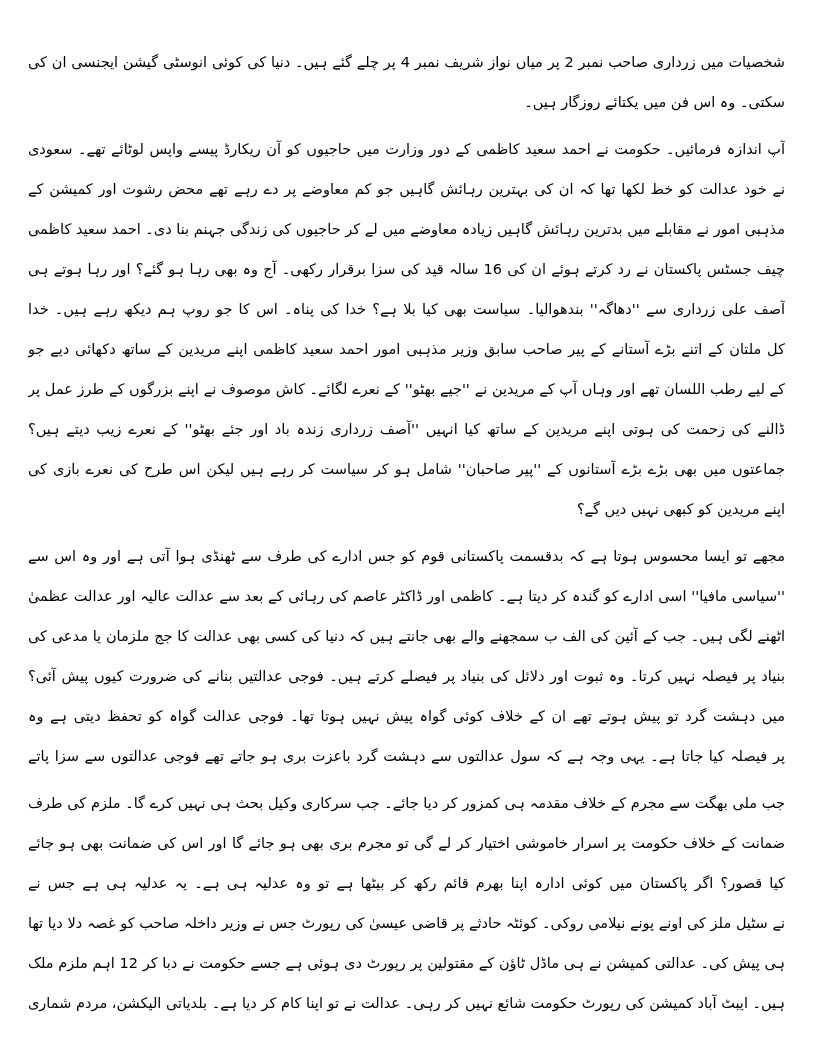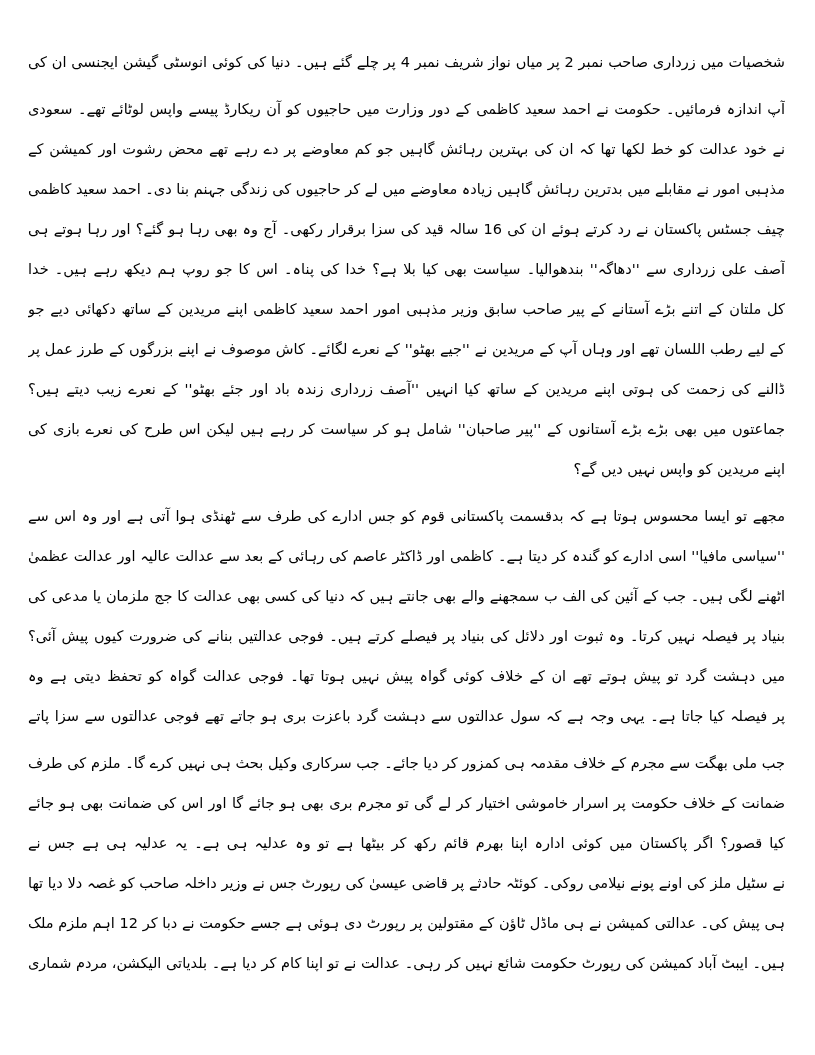--- a/index.html
+++ b/index.html
@@ -42,32 +42,33 @@
     text-align-last: right;
   }
 </style>
 </head>
 <body>
 
 <div class="page">
   <div class="article" id="article">
       <div class="paragraph">
         <div class="line">شخصیات میں زرداری صاحب نمبر 2 پر میاں نواز شریف نمبر 4 پر چلے گئے ہیں۔ دنیا کی کوئی انوسٹی گیشن ایجنسی ان کی دولت کا صحیح اندازہ نہیں لگا</div>
+        <div class="line last">سکتی۔ وہ اس فن میں یکتائے روزگار ہیں۔</div>
       </div>
       <div class="paragraph">
         <div class="line">آپ اندازہ فرمائیں۔ حکومت نے احمد سعید کاظمی کے دور وزارت میں حاجیوں کو آن ریکارڈ پیسے واپس لوٹائے تھے۔ سعودی عرب کے شہزادے</div>
         <div class="line">نے خود عدالت کو خط لکھا تھا کہ ان کی بہترین رہائش گاہیں جو کم معاوضے پر دے رہے تھے محض رشوت اور کمیشن کے چکر میں پاکستان کی وزارت</div>
         <div class="line">مذہبی امور نے مقابلے میں بدترین رہائش گاہیں زیادہ معاوضے میں لے کر حاجیوں کی زندگی جہنم بنا دی۔ احمد سعید کاظمی صاحب کی اپیل کو سابق</div>
         <div class="line">چیف جسٹس پاکستان نے رد کرتے ہوئے ان کی 16 سالہ قید کی سزا برقرار رکھی۔ آج وہ بھی رہا ہو گئے؟ اور رہا ہوتے ہی اپنے سیاسی گورو</div>
         <div class="line">آصف علی زرداری سے ''دھاگہ'' بندھوالیا۔ سیاست بھی کیا بلا ہے؟ خدا کی پناہ۔ اس کا جو روپ ہم دیکھ رہے ہیں۔ خدا کسی دشمن کو نہ دکھائے۔</div>
         <div class="line">کل ملتان کے اتنے بڑے آستانے کے پیر صاحب سابق وزیر مذہبی امور احمد سعید کاظمی اپنے مریدین کے ساتھ دکھائی دیے جو صدر زرداری</div>
         <div class="line">کے لیے رطب اللسان تھے اور وہاں آپ کے مریدین نے ''جیے بھٹو'' کے نعرے لگائے۔ کاش موصوف نے اپنے بزرگوں کے طرز عمل پر نگاہ</div>
         <div class="line">ڈالنے کی زحمت کی ہوتی اپنے مریدین کے ساتھ کیا انہیں ''آصف زرداری زندہ باد اور جئے بھٹو'' کے نعرے زیب دیتے ہیں؟ دوسری سیاسی</div>
         <div class="line">جماعتوں میں بھی بڑے بڑے آستانوں کے ''پیر صاحبان'' شامل ہو کر سیاست کر رہے ہیں لیکن اس طرح کی نعرے بازی کی اجازت شاید وہ</div>
-        <div class="line last">اپنے مریدین کو واپس نہیں دیں گے؟</div>
+        <div class="line last">اپنے مریدین کو کبھی نہیں دیں گے؟</div>
       </div>
       <div class="paragraph">
         <div class="line">مجھے تو ایسا محسوس ہوتا ہے کہ بدقسمت پاکستانی قوم کو جس ادارے کی طرف سے ٹھنڈی ہوا آتی ہے اور وہ اس سے توقعات وابستہ کرتے ہیں</div>
         <div class="line">''سیاسی مافیا'' اسی ادارے کو گندہ کر دیتا ہے۔ کاظمی اور ڈاکٹر عاصم کی رہائی کے بعد سے عدالت عالیہ اور عدالت عظمیٰ کے جج صاحبان پر انگلیاں</div>
         <div class="line">اٹھنے لگی ہیں۔ جب کے آئین کی الف ب سمجھنے والے بھی جانتے ہیں کہ دنیا کی کسی بھی عدالت کا جج ملزمان یا مدعی کی خواہشات اور جذباتیت کی</div>
         <div class="line">بنیاد پر فیصلہ نہیں کرتا۔ وہ ثبوت اور دلائل کی بنیاد پر فیصلے کرتے ہیں۔ فوجی عدالتیں بنانے کی ضرورت کیوں پیش آئی؟ اس لیے کہ ملکی عدالتوں</div>
         <div class="line">میں دہشت گرد تو پیش ہوتے تھے ان کے خلاف کوئی گواہ پیش نہیں ہوتا تھا۔ فوجی عدالت گواہ کو تحفظ دیتی ہے وہ بلاخوف و خطر گواہی دیتا ہے جس</div>
         <div class="line last">پر فیصلہ کیا جاتا ہے۔ یہی وجہ ہے کہ سول عدالتوں سے دہشت گرد باعزت بری ہو جاتے تھے فوجی عدالتوں سے سزا پاتے ہیں۔</div>
       </div>
       <div class="paragraph">

